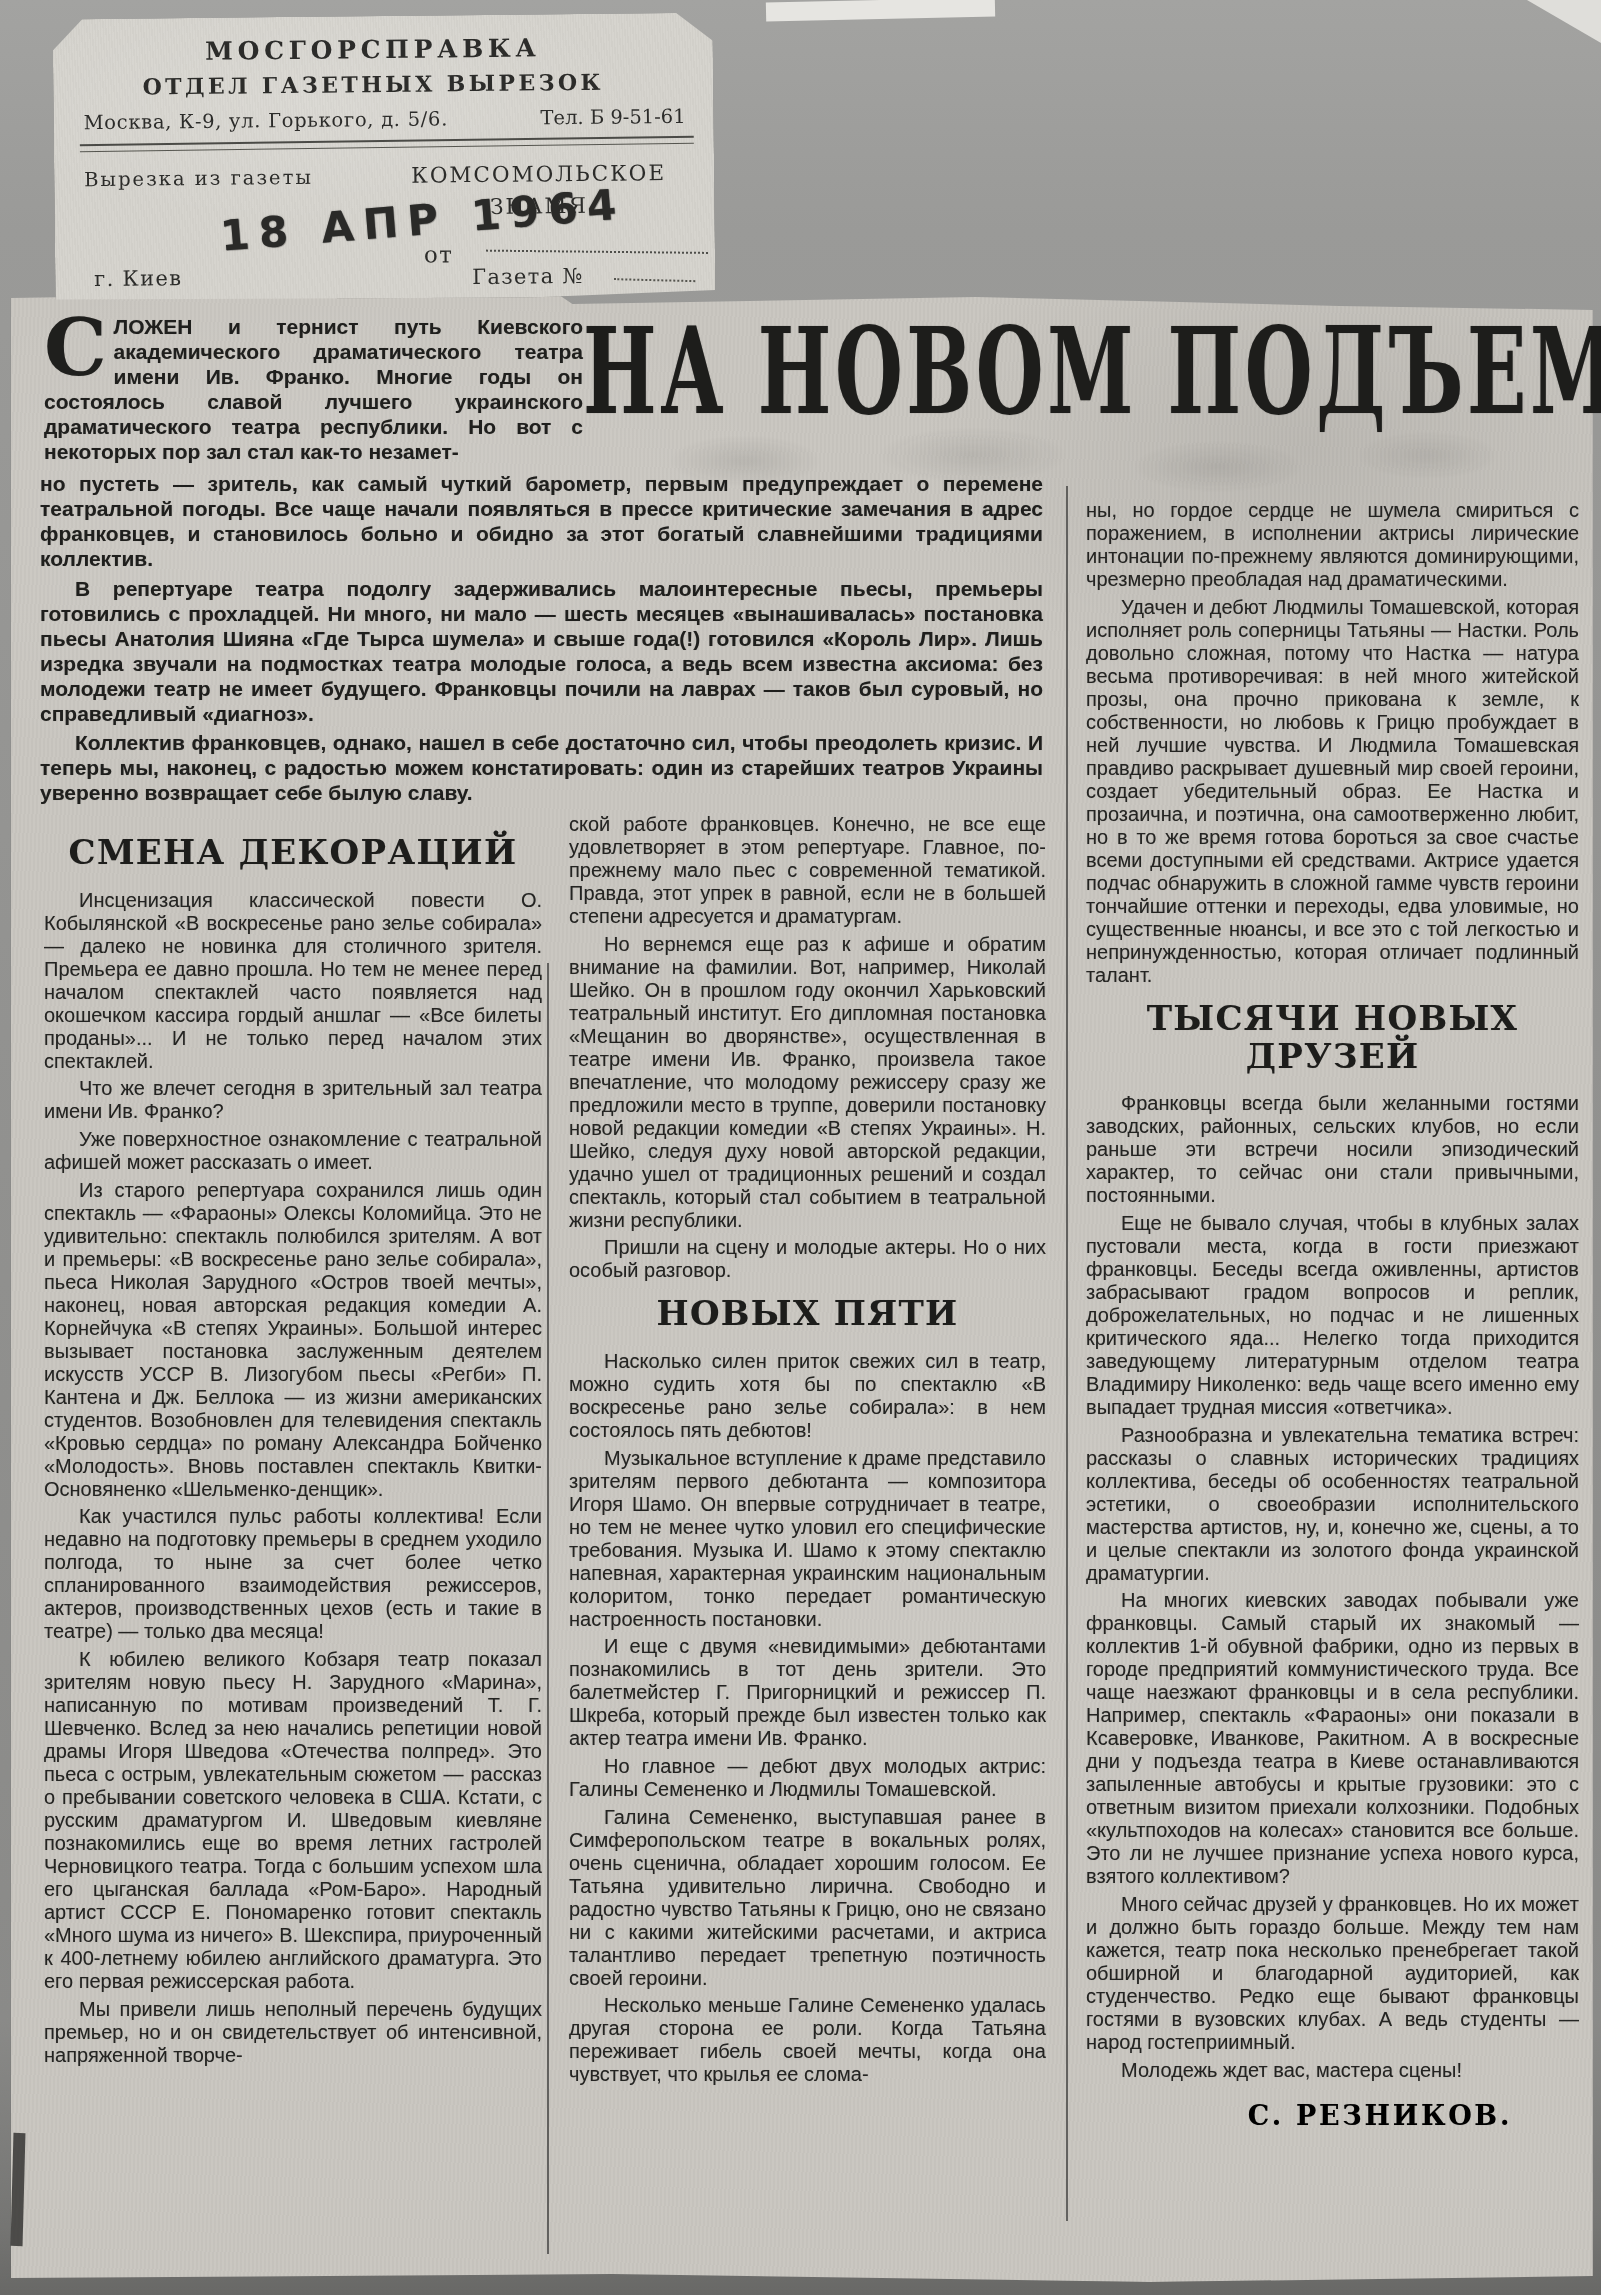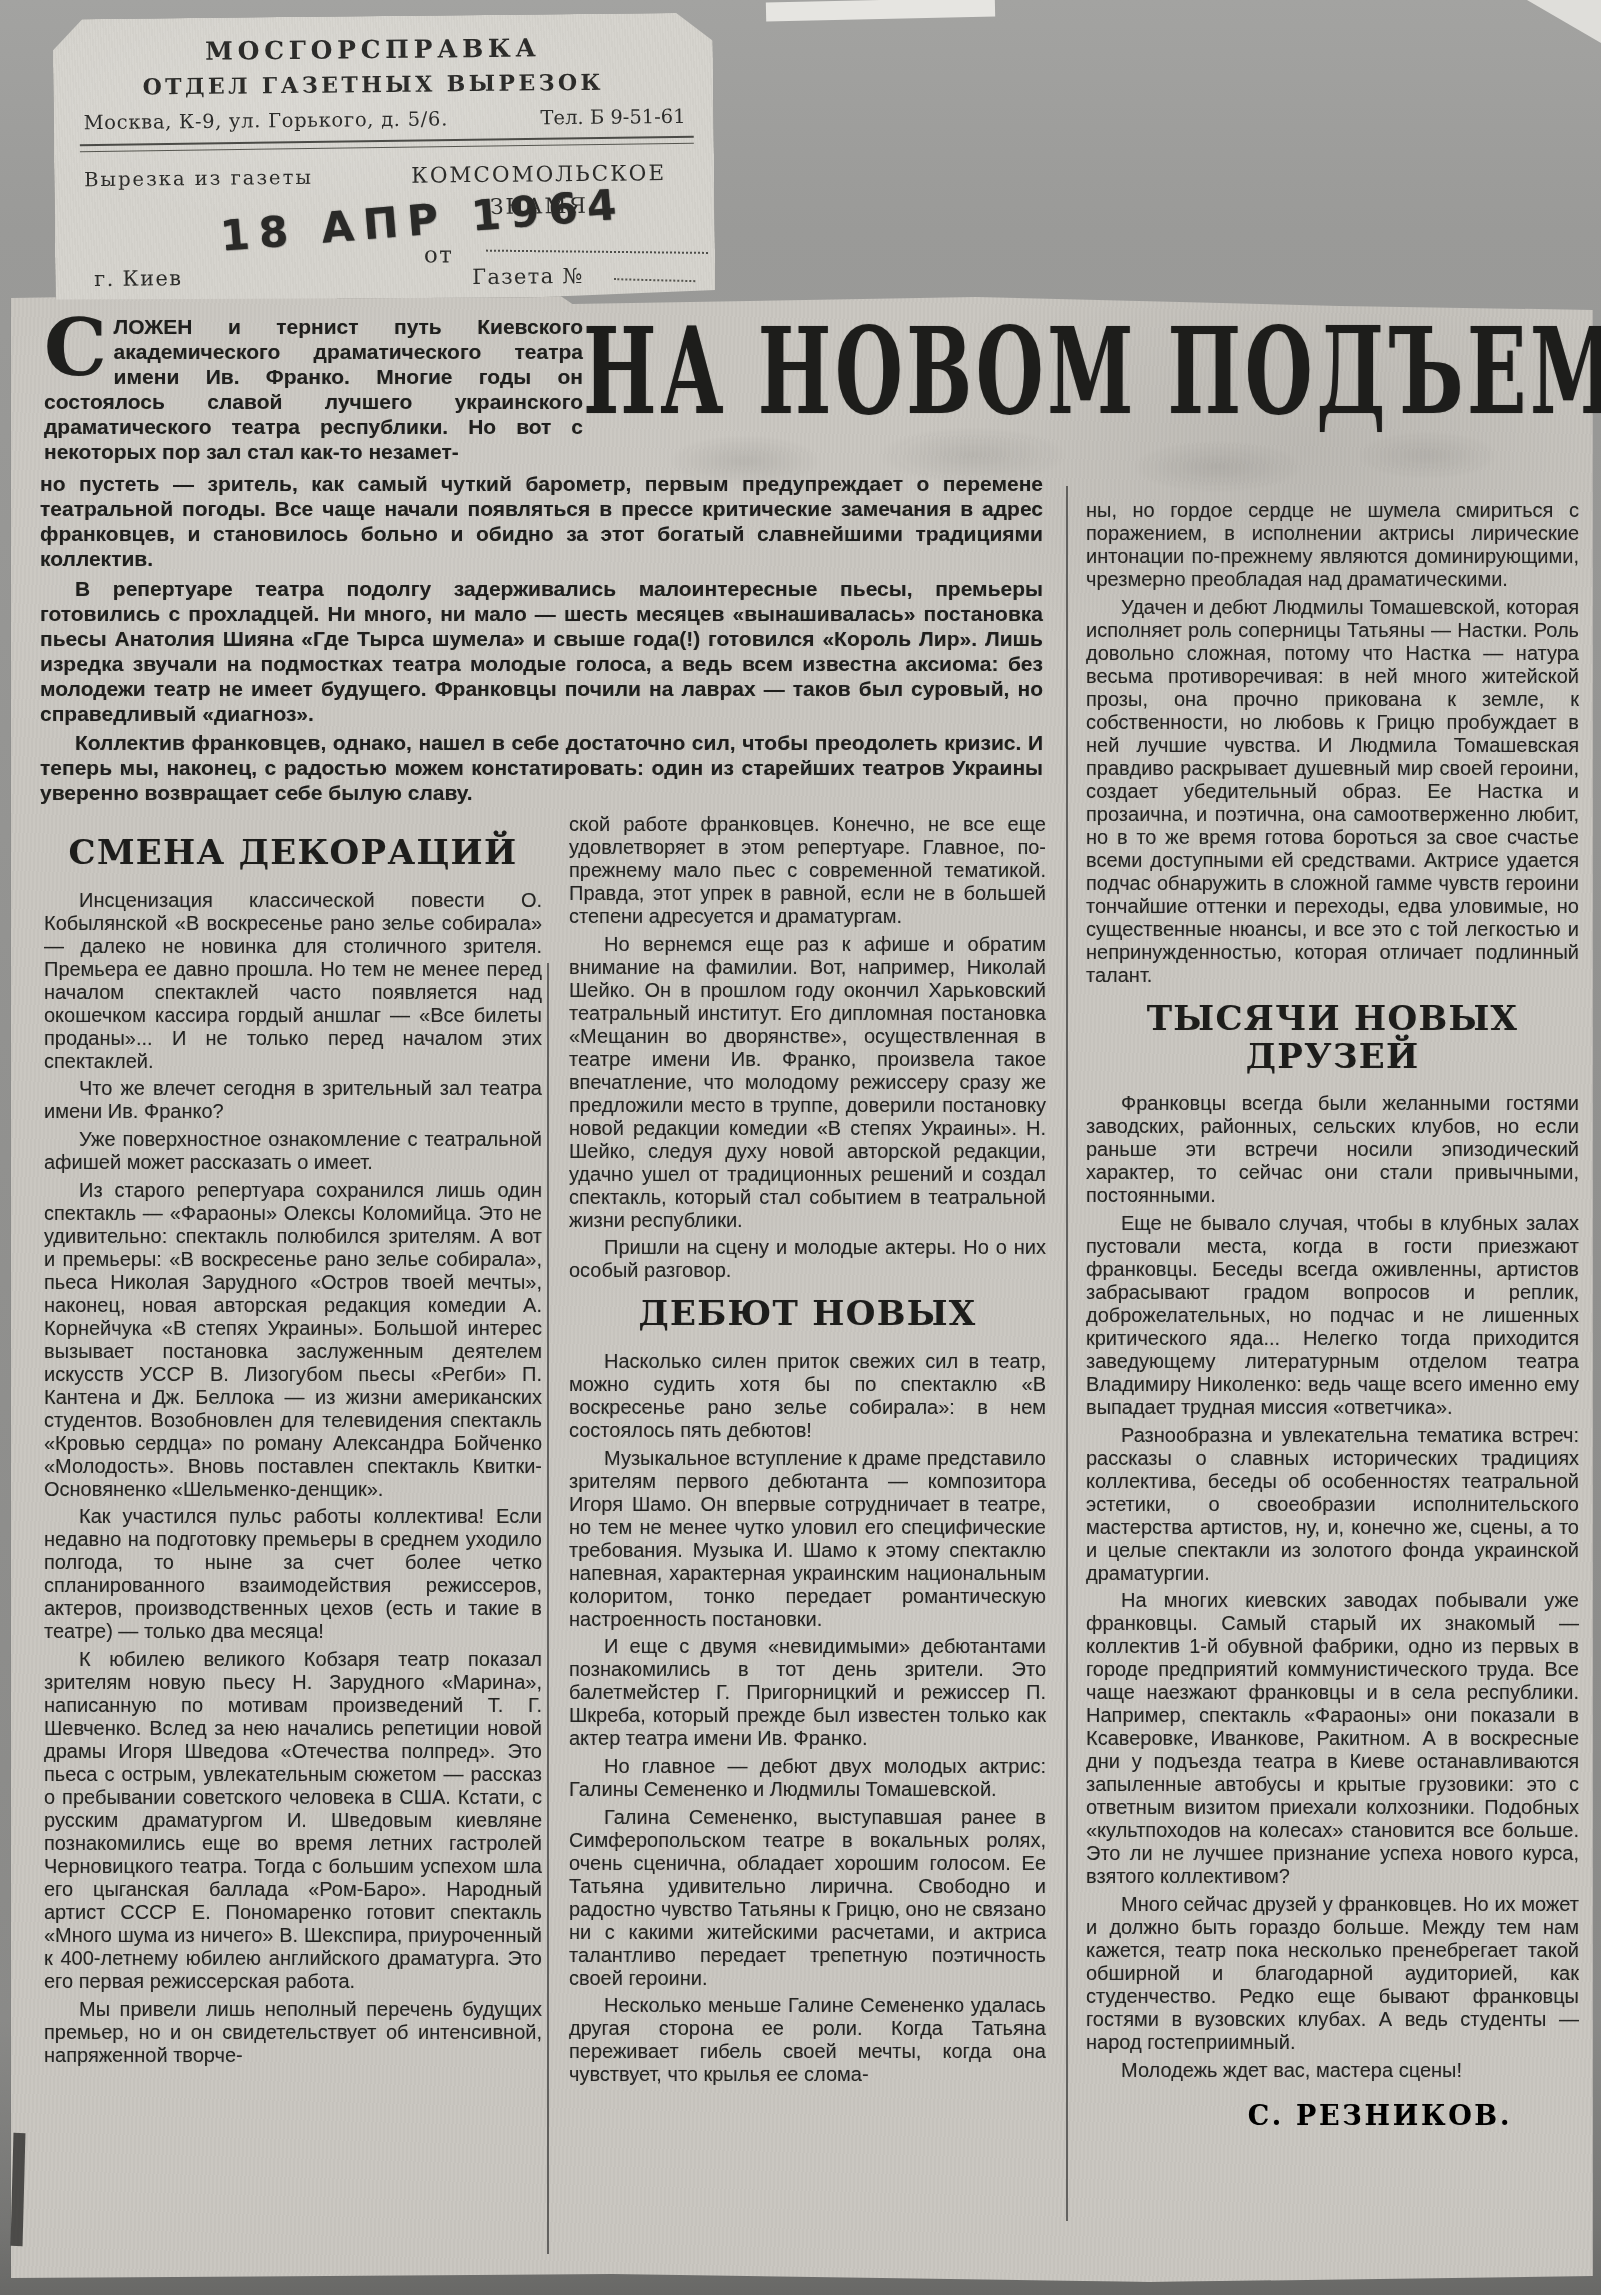--- a/index.html
+++ b/index.html
@@ -116,21 +116,21 @@
   <p>Из старого репертуара сохранился лишь один спектакль — «Фараоны» Олексы Коломийца. Это не удивительно: спектакль полюбился зрителям. А вот и премьеры: «В воскресенье рано зелье собирала», пьеса Николая Зарудного «Остров твоей мечты», наконец, новая авторская редакция комедии А. Корнейчука «В степях Украины». Большой интерес вызывает постановка заслуженным деятелем искусств УССР В. Лизогубом пьесы «Регби» П. Кантена и Дж. Беллока — из жизни американских студентов. Возобновлен для телевидения спектакль «Кровью сердца» по роману Александра Бойченко «Молодость». Вновь поставлен спектакль Квитки-Основяненко «Шельменко-денщик».</p>
   <p>Как участился пульс работы коллектива! Если недавно на подготовку премьеры в среднем уходило полгода, то ныне за счет более четко спланированного взаимодействия режиссеров, актеров, производственных цехов (есть и такие в театре) — только два месяца!</p>
   <p>К юбилею великого Кобзаря театр показал зрителям новую пьесу Н. Зарудного «Марина», написанную по мотивам произведений Т. Г. Шевченко. Вслед за нею начались репетиции новой драмы Игоря Шведова «Отечества полпред». Это пьеса с острым, увлекательным сюжетом — рассказ о пребывании советского человека в США. Кстати, с русским драматургом И. Шведовым киевляне познакомились еще во время летних гастролей Черновицкого театра. Тогда с большим успехом шла его цыганская баллада «Ром-Баро». Народный артист СССР Е. Пономаренко готовит спектакль «Много шума из ничего» В. Шекспира, приуроченный к 400-летнему юбилею английского драматурга. Это его первая режиссерская работа.</p>
   <p>Мы привели лишь неполный перечень будущих премьер, но и он свидетельствует об интенсивной, напряженной творче-</p>
 </div>
 
 <div class="shape col col2">
   <p class="noind">ской работе франковцев. Конечно, не все еще удовлетворяет в этом репертуаре. Главное, по-прежнему мало пьес с современной тематикой. Правда, этот упрек в равной, если не в большей степени адресуется и драматургам.</p>
   <p>Но вернемся еще раз к афише и обратим внимание на фамилии. Вот, например, Николай Шейко. Он в прошлом году окончил Харьковский театральный институт. Его дипломная постановка «Мещанин во дворянстве», осуществленная в театре имени Ив. Франко, произвела такое впечатление, что молодому режиссеру сразу же предложили место в труппе, доверили постановку новой редакции комедии «В степях Украины». Н. Шейко, следуя духу новой авторской редакции, удачно ушел от традиционных решений и создал спектакль, который стал событием в театральной жизни республики.</p>
   <p>Пришли на сцену и молодые актеры. Но о них особый разговор.</p>
-  <div class="subhead">ДЕБЮТ НОВЫХ</div>
+  <div class="subhead">НОВЫХ ПЯТИ</div>
   <p>Насколько силен приток свежих сил в театр, можно судить хотя бы по спектаклю «В воскресенье рано зелье собирала»: в нем состоялось пять дебютов!</p>
   <p>Музыкальное вступление к драме представило зрителям первого дебютанта — композитора Игоря Шамо. Он впервые сотрудничает в театре, но тем не менее чутко уловил его специфические требования. Музыка И. Шамо к этому спектаклю напевная, характерная украинским национальным колоритом, тонко передает романтическую настроенность постановки.</p>
   <p>И еще с двумя «невидимыми» дебютантами познакомились в тот день зрители. Это балетмейстер Г. Пригорницкий и режиссер П. Шкреба, который прежде был известен только как актер театра имени Ив. Франко.</p>
   <p>Но главное — дебют двух молодых актрис: Галины Семененко и Людмилы Томашевской.</p>
   <p>Галина Семененко, выступавшая ранее в Симферопольском театре в вокальных ролях, очень сценична, обладает хорошим голосом. Ее Татьяна удивительно лирична. Свободно и радостно чувство Татьяны к Грицю, оно не связано ни с какими житейскими расчетами, и актриса талантливо передает трепетную поэтичность своей героини.</p>
   <p>Несколько меньше Галине Семененко удалась другая сторона ее роли. Когда Татьяна переживает гибель своей мечты, когда она чувствует, что крылья ее слома-</p>
 </div>
 
 <div class="shape col col3">
   <p class="noind">ны, но гордое сердце не шумела смириться с поражением, в исполнении актрисы лирические интонации по-прежнему являются доминирующими, чрезмерно преобладая над драматическими.</p>

